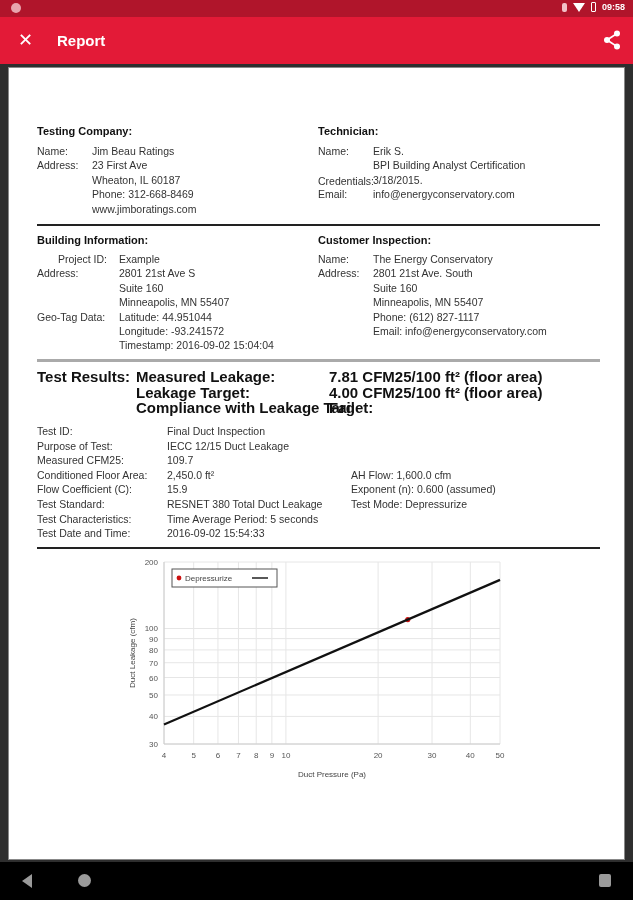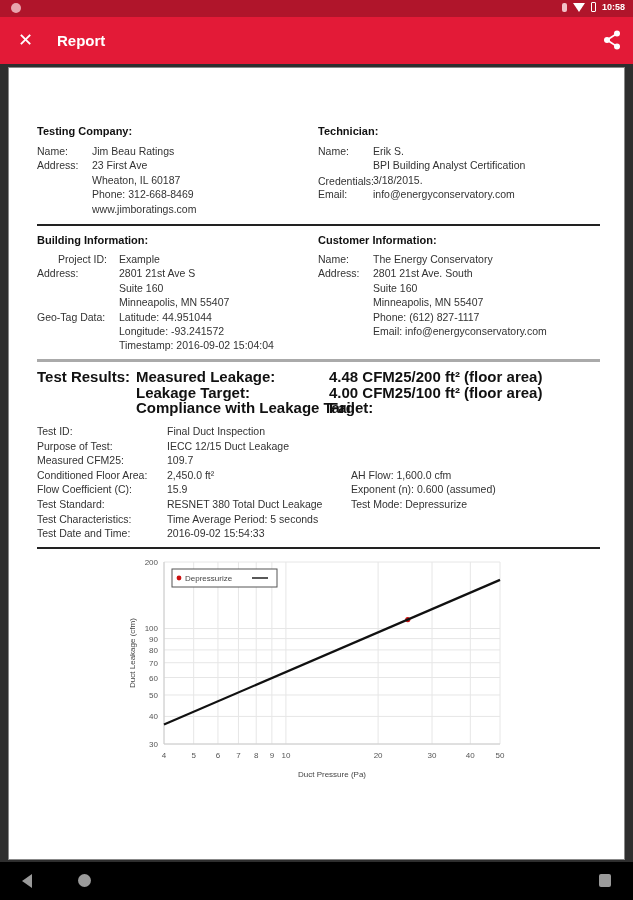--- a/index.html
+++ b/index.html
@@ -34,21 +34,21 @@
 </style>
 </head>
 <body>
 
 <div class="statusbar">
   <div class="notif"></div>
   <div class="right">
     <span class="bt"></span>
     <span class="wifi"></span>
     <span class="batt"></span>
-    <span>10:58</span>
+    <span>09:58</span>
   </div>
 </div>
 
 <div class="appbar">
   <span class="close">✕</span>
   <span class="title">Report</span>
   <svg class="share" viewBox="0 0 18 20">
     <circle cx="14" cy="3.5" r="3" fill="#fff"></circle>
     <circle cx="4" cy="10" r="3" fill="#fff"></circle>
     <circle cx="14" cy="16.5" r="3" fill="#fff"></circle>
@@ -98,21 +98,21 @@
       <span class="k" style="top: 43.2px;"></span>
       <span class="v" style="top: 43.2px; left: 82px;">Minneapolis, MN 55407</span>
       <span class="k" style="top: 57.6px;">Geo-Tag Data:</span>
       <span class="v" style="top: 57.6px; left: 82px;">Latitude: 44.951044</span>
       <span class="k" style="top: 72px;"></span>
       <span class="v" style="top: 72px; left: 82px;">Longitude: -93.241572</span>
       <span class="k" style="top: 86.4px;"></span>
       <span class="v" style="top: 86.4px; left: 82px;">Timestamp: 2016-09-02 15:04:04</span>
     </div>
 
-  <div class="sec-head" style="left:309px;top:166px;">Customer Information:</div>
+  <div class="sec-head" style="left:309px;top:166px;">Customer Inspection:</div>
   <div class="kv" id="kv-customer" style="left:309px;top:184px;width:280px;height:88px;">
       <span class="k" style="top: 0px;">Name:</span>
       <span class="v" style="top: 0px; left: 55px;">The Energy Conservatory</span>
       <span class="k" style="top: 14.4px;">Address:</span>
       <span class="v" style="top: 14.4px; left: 55px;">2801 21st Ave. South</span>
       <span class="k" style="top: 28.8px;"></span>
       <span class="v" style="top: 28.8px; left: 55px;">Suite 160</span>
       <span class="k" style="top: 43.2px;"></span>
       <span class="v" style="top: 43.2px; left: 55px;">Minneapolis, MN 55407</span>
       <span class="k" style="top: 57.6px;"></span>
@@ -123,21 +123,21 @@
 
   <div class="rule grey" style="top:291px;"></div>
 
   <div class="results" style="left:28px;top:301px;">Test Results:</div>
   <div class="results" style="left:127px;top:301px;">
     <div>Measured Leakage:</div>
     <div>Leakage Target:</div>
     <div>Compliance with Leakage Target:</div>
   </div>
   <div class="results" style="left:320px;top:301px;">
-    <div>4.48 CFM25/200 ft² (floor area)</div>
+    <div>7.81 CFM25/100 ft² (floor area)</div>
     <div>4.00 CFM25/100 ft² (floor area)</div>
     <div>Fail</div>
   </div>
 
   <div class="kv" id="kv-details" style="left:28px;top:356px;width:320px;height:118px;">
       <span class="k" style="top: 0px;">Test ID:</span>
       <span class="v" style="top: 0px; left: 130px;">Final Duct Inspection</span>
       <span class="k" style="top: 14.6px;">Purpose of Test:</span>
       <span class="v" style="top: 14.6px; left: 130px;">IECC 12/15 Duct Leakage</span>
       <span class="k" style="top: 29.2px;">Measured CFM25:</span>

